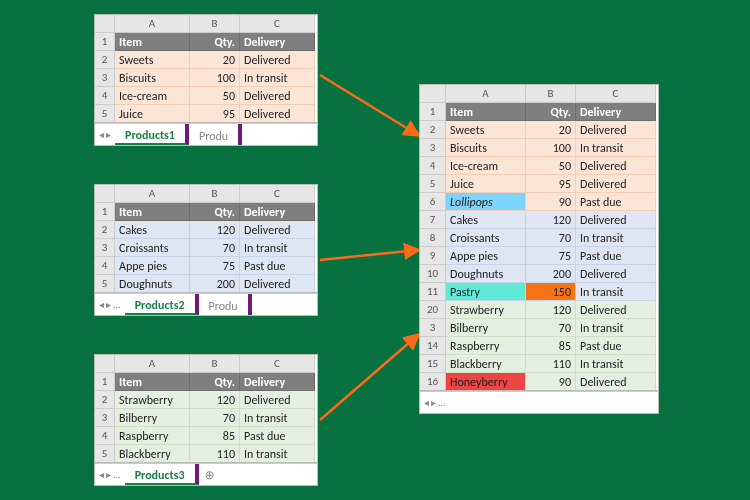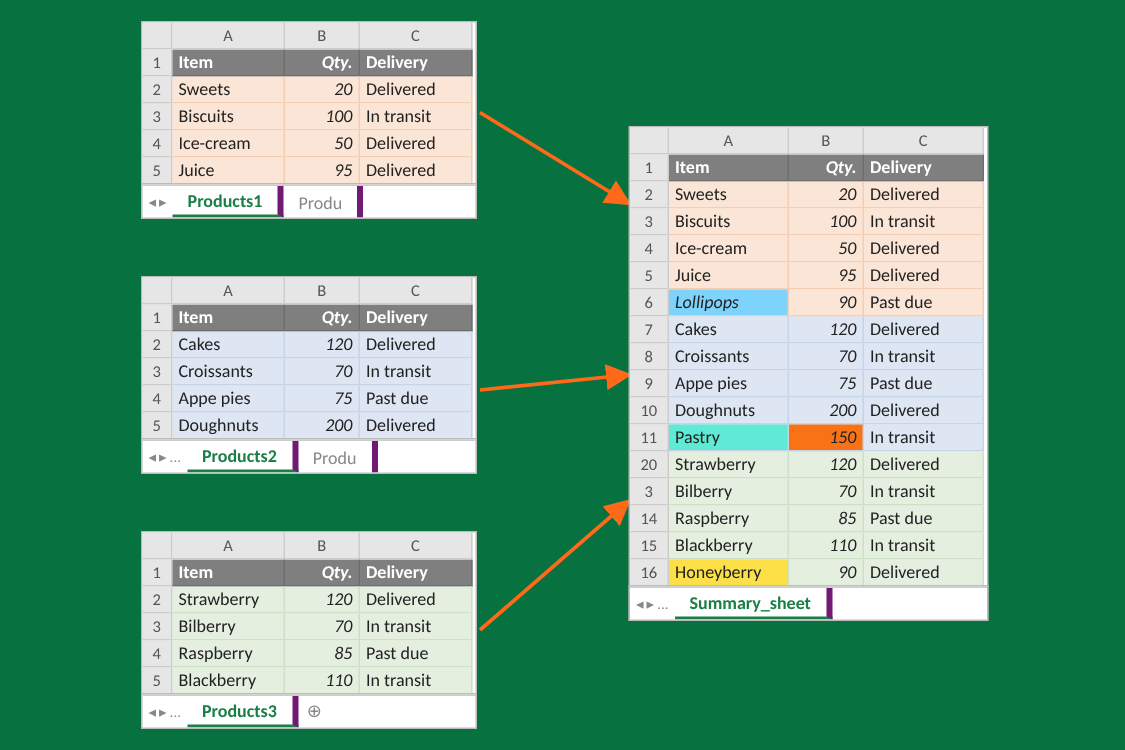--- a/index.html
+++ b/index.html
@@ -49,21 +49,21 @@
     padding:0 4px;
     color:#222;
   }
   .hdr-row .cell {
     background:#7f7f7f;
     color:#fff;
     font-weight:bold;
     border-right:1px solid #6e6e6e;
     border-bottom:1px solid #6e6e6e;
   }
-  .qty { justify-content:flex-end;font-style:italic; }
+  .qty { justify-content:flex-end; }
   .tint-orange .data-row .cell { background:#fbe5d6; border-bottom:1px solid #f3cdb4; border-right:1px solid #f3cdb4;}
   .tint-blue   .data-row .cell { background:#dde6f2; border-bottom:1px solid #c6d4e7; border-right:1px solid #c6d4e7;}
   .tint-green  .data-row .cell { background:#e4efe0; border-bottom:1px solid #cde0c5; border-right:1px solid #cde0c5;}
 
   .tabstrip {
     height:22px;
     background:#fff;
     border-top:1px solid #ccc;
     display:flex;
     align-items:stretch;
@@ -386,27 +386,26 @@
           <div class="cell LcA" style="background:#e4efe0;border-color:#cde0c5;">Raspberry</div>
           <div class="cell LcB qty" style="background:#e4efe0;border-color:#cde0c5;">85</div>
           <div class="cell LcC" style="background:#e4efe0;border-color:#cde0c5;">Past due</div>
         </div>
         <div class="row data-row">
           <div class="cell LcA" style="background:#e4efe0;border-color:#cde0c5;">Blackberry</div>
           <div class="cell LcB qty" style="background:#e4efe0;border-color:#cde0c5;">110</div>
           <div class="cell LcC" style="background:#e4efe0;border-color:#cde0c5;">In transit</div>
         </div>
         <div class="row data-row">
-          <div class="cell LcA" style="background:#fde047;border-color:#cde0c5;">Honeyberry</div>
+          <div class="cell LcA" style="background:#ef4444;border-color:#cde0c5;">Honeyberry</div>
           <div class="cell LcB qty" style="background:#e4efe0;border-color:#cde0c5;">90</div>
           <div class="cell LcC" style="background:#e4efe0;border-color:#cde0c5;">Delivered</div>
         </div>
       </div>
   </div>
   <div class="tabstrip">
     <div class="tabnav">
       <span>◂</span>
       <span>▸</span>
       <span>...</span>
     </div>
-    <div class="tab active">Summary_sheet</div>
   </div>
 </div>
 
 </body></html>

